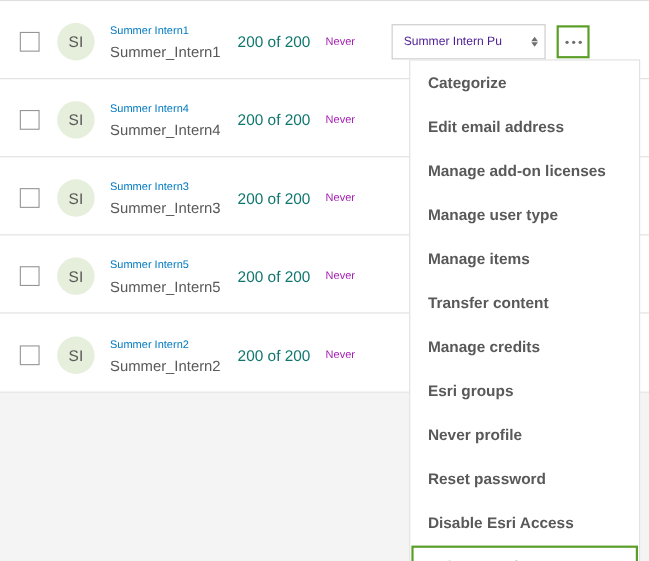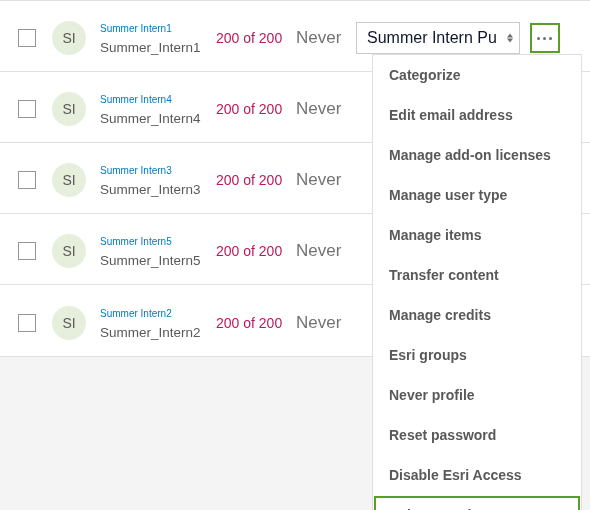--- a/index.html
+++ b/index.html
@@ -62,47 +62,47 @@
       cursor: pointer;
     }
     .username {
       color: #595959;
       font-size: 13.5px;
       line-height: 16px;
       margin-top: 2px;
     }
 
     .quota {
-      color: #be185d;
+      color: #0f766e;
       width: 80px;
       flex: 0 0 80px;
       font-size: 14px;
       cursor: pointer;
     }
 
     .last {
-      color: #737373;
+      color: #a21caf;
       width: 60px;
       flex: 0 0 60px;
-      font-size: 17px;
+      font-size: 10px;
     }
 
     .select {
       flex: 0 0 140px;
       position: relative;
     }
     .select-box {
       height: 32px;
       border: 1px solid #cacaca;
       background: #fff;
       display: flex;
       align-items: center;
       padding: 0 22px 0 10px;
-      color: #0f172a;
-      font-size: 16px;
+      color: #4c1d95;
+      font-size: 11px;
       white-space: nowrap;
       overflow: hidden;
       position: relative;
       cursor: pointer;
     }
     .select-caret {
       position: absolute;
       right: 6px;
       top: 50%;
       transform: translateY(-50%);

